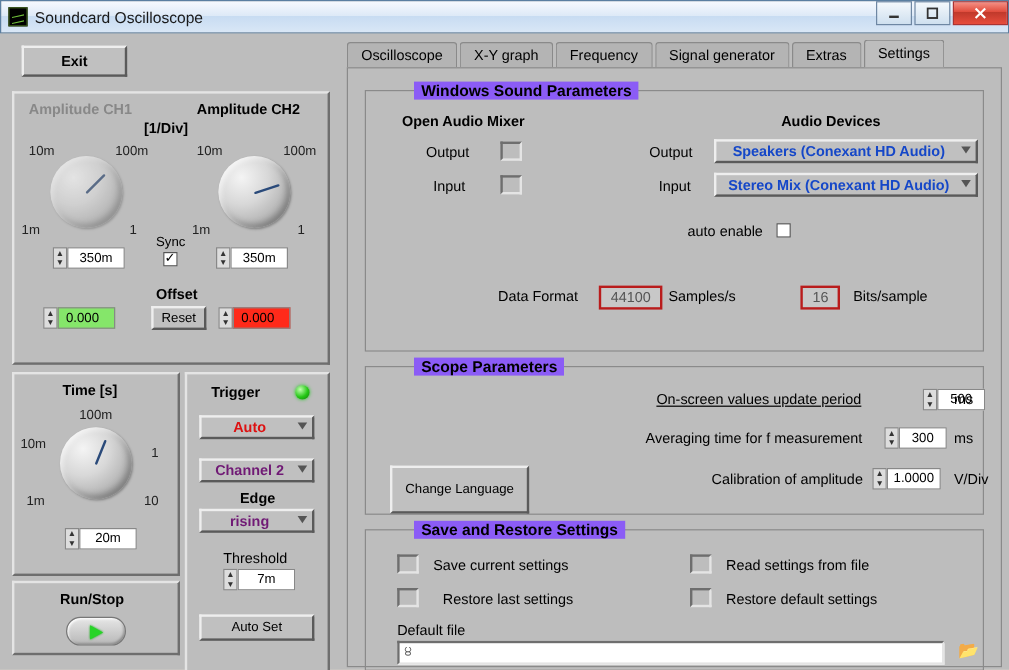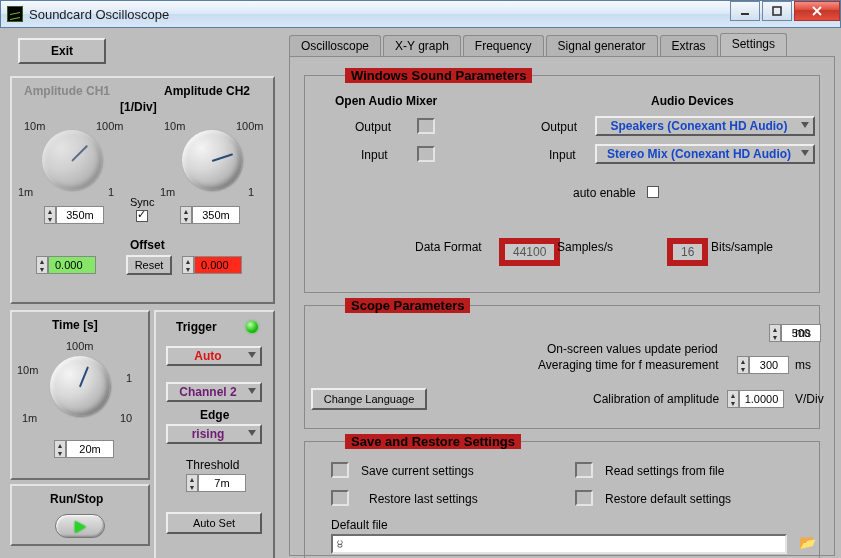--- a/index.html
+++ b/index.html
@@ -52,33 +52,33 @@
   .spin.red input { background:#ff2a1a; color:#000; text-align:left; padding-left:6px;}
 
   
   .tabhost { position:absolute; left:289px; top:6px; right:6px; bottom:2px; }
   .tabstrip { height:22px; display:flex; align-items:flex-end; }
   .tab { height:21px; padding:3px 11px 0; border:1px solid #8a8a8a; border-bottom:none; background:#b4b4b4; color:#000; font-size:12px; margin-right:2px; border-radius:3px 3px 0 0; cursor:pointer; }
   .tab.active { background:#bdbdbd; height:23px; position:relative; z-index:2; }
   .tabbody { position:absolute; left:0; top:22px; right:0; bottom:0; background:#bdbdbd; border:1px solid #8a8a8a; }
 
   .group { position:absolute; border:1px solid #8a8a8a; }
-  .group > .legend { position:absolute; top:-8px; left:40px; background:#b91c1c; padding:0 6px; font-weight:bold; font-size:13px; }
+  .group > .legend { position:absolute; top:-8px; left:40px; background:#8b5cf6; padding:0 6px; font-weight:bold; font-size:13px; }
 
   .sunk-box { display:inline-block; width:18px; height:16px; border:2px solid; border-color:#6e6e6e #e4e4e4 #e4e4e4 #6e6e6e; background:#bdbdbd; vertical-align:middle; }
   .chk { display:inline-block; width:12px; height:12px; border:1px solid #555; background:#fff; vertical-align:middle; position:relative; }
   .chk.checked::after { content:"✓"; position:absolute; left:0; top:-3px; font-size:11px; }
 
   .dropdown { display:inline-flex; align-items:center; justify-content:center; height:20px; min-width:220px; border:2px solid; border-color:#eee #5a5a5a #5a5a5a #eee; background:#c0c0c0; color:#1547c8; font-weight:bold; font-size:12px; position:relative; padding:0 18px 0 6px; }
   .dropdown .chev { position:absolute; right:4px; top:4px; width:0; height:0; border-left:4px solid transparent; border-right:4px solid transparent; border-top:6px solid #555; }
   .dropdown.narrow { min-width:86px; }
   .dropdown.blue { color:#701a75; }
   .dropdown.red { color:#d11; }
 
-  .ro-field { display:inline-block; background:#c8c8c8; border:6px solid #b91c1c; color:#555; padding:1px 8px; min-width:42px; text-align:center; font-size:12px; }
+  .ro-field { display:inline-block; background:#c8c8c8; border:2px solid #b91c1c; color:#555; padding:1px 8px; min-width:42px; text-align:center; font-size:12px; }
 
   .run-btn { width:50px; height:24px; border-radius:12px; background:linear-gradient(#e6e6e6,#b8b8b8); border:1px solid #777; box-shadow:inset 1px 1px 2px #fff, inset -1px -1px 2px rgba(0,0,0,.3); position:relative; }
   .run-btn::after { content:""; position:absolute; left:19px; top:6px; border-left:11px solid #27d427; border-top:6px solid transparent; border-bottom:6px solid transparent; filter:drop-shadow(0 0 1px #0a0); }
 
   .led { width:12px; height:12px; border-radius:50%; background:radial-gradient(circle at 35% 30%, #bfffad, #24c715 55%, #127a0a); box-shadow:0 0 3px #2c2; display:inline-block; }
 
   .file-field { border:2px solid; border-color:#6e6e6e #e4e4e4 #e4e4e4 #6e6e6e; background:#fff; height:20px; padding:1px 4px; font-size:11px; color:#555; }
 
 </style>
 </head>
@@ -254,41 +254,41 @@
         <span class="lbl" style="left:110px; top:164px;">Data Format</span>
         <span class="ro-field" style="position:absolute; left:194px; top:162px;">44100</span>
         <span class="lbl" style="left:252px; top:164px;">Samples/s</span>
         <span class="ro-field" style="position:absolute; left:362px; top:162px; min-width:28px;">16</span>
         <span class="lbl" style="left:406px; top:164px;">Bits/sample</span>
       </div>
 
       <div class="group" style="left:14px; top:248px; right:14px; height:124px;">
         <div class="legend">Scope Parameters</div>
 
-        <span class="lbl" style="left:242px; top:36px;">On-screen values update period</span>
+        <span class="lbl" style="left:242px; top:20px;text-decoration:underline;">On-screen values update period</span>
         <div class="spin" style="left:432px; top:18px;padding-left:32px;">
           <div class="arrows">
               <div>▲</div>
               <div>▼</div>
             </div>
           <input style="width: 40px;" value="500">
         </div>
         <span class="lbl" style="left:490px; top:20px;">ms</span>
 
         <span class="lbl" style="left:233px; top:52px;">Averaging time for f measurement</span>
         <div class="spin" style="left:432px; top:50px;">
           <div class="arrows">
               <div>▲</div>
               <div>▼</div>
             </div>
           <input style="width: 40px;" value="300">
         </div>
         <span class="lbl" style="left:490px; top:52px;">ms</span>
 
-        <div class="btn3d small" style="position:absolute; left:6px; top:82px; width:116px; height:22px;">Change Language</div>
+        <div class="btn3d small" style="position:absolute; left:20px; top:82px; width:116px; height:40px;">Change Language</div>
         <span class="lbl" style="left:288px; top:86px;">Calibration of amplitude</span>
         <div class="spin" style="left:422px; top:84px;">
           <div class="arrows">
               <div>▲</div>
               <div>▼</div>
             </div>
           <input style="width: 45px;" value="1.0000">
         </div>
         <span class="lbl" style="left:490px; top:86px;">V/Div</span>
       </div>

